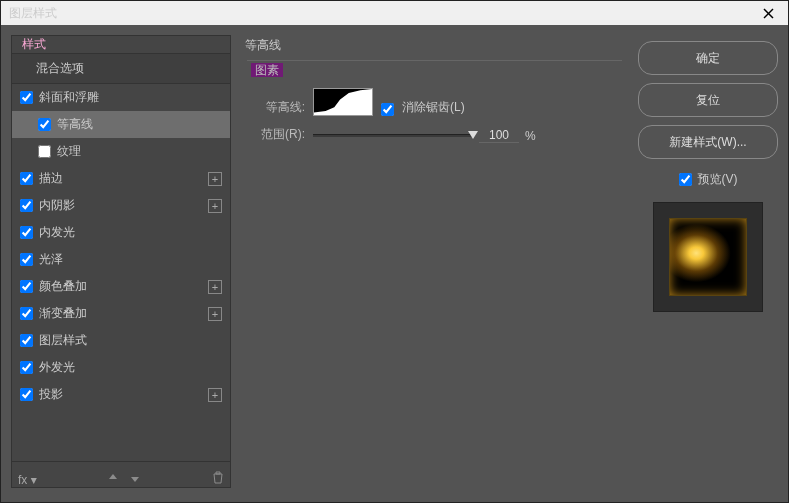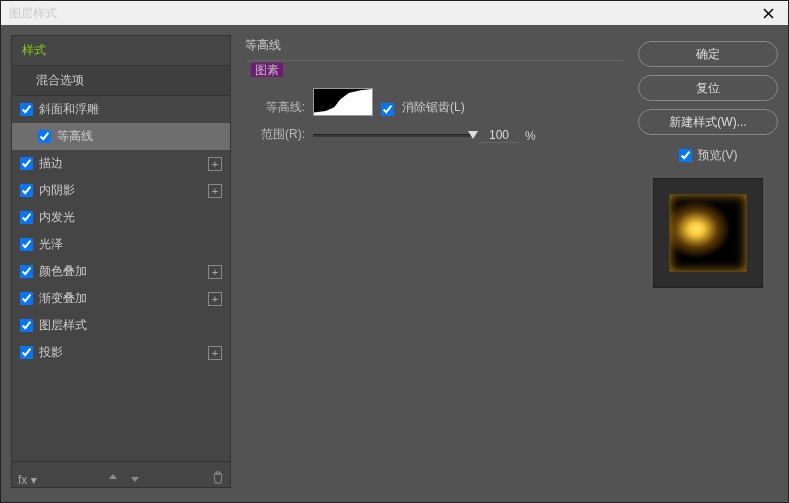--- a/index.html
+++ b/index.html
@@ -3,21 +3,21 @@
 <meta charset="utf-8">
 <style>
 *{margin:0;padding:0;box-sizing:border-box;font-family:"Microsoft YaHei",sans-serif;font-size:12px;color:#ccc;user-select:none}
 body{background:#535353;width:789px;height:503px;overflow:hidden;border:1px solid #222}
 .titlebar{height:24px;background:#f0f0f0;display:flex;align-items:center;padding:0 8px;color:#000}
 .titlebar .spacer{flex:1}
 .close-btn{width:40px;height:28px;display:flex;align-items:center;justify-content:center;cursor:pointer;margin-right:-8px}
 .close-btn svg{stroke:#000;stroke-width:1.5}
 .body{display:flex;height:calc(100% - 28px);padding:10px;gap:10px}
 .left-panel{width:220px;background:#454545;display:flex;flex-direction:column;border:1px solid #333}
-.left-header{padding:6px 10px;color:#84cc16}
+.left-header{padding:0 10px;color:#f9a8d4}
 .left-subheader{padding:6px 24px;background:#3f3f3f;border-top:1px solid #333;border-bottom:1px solid #333}
 .style-list{flex:1;overflow-y:auto}
 .style-item{display:flex;align-items:center;padding:5px 8px;gap:6px;position:relative}
 .style-item.indent{padding-left:26px}
 .style-item.selected{background:#6e6e6e}
 .style-item input[type=checkbox]{width:13px;height:13px}
 .style-item .plus{margin-left:auto;width:14px;height:14px;border:1px solid #888;display:flex;align-items:center;justify-content:center;font-size:11px;color:#aaa}
 .left-footer{height:26px;border-top:1px solid #333;display:flex;align-items:flex-end;padding:0 6px;gap:10px}
 .left-footer .spacer{flex:1}
 .icon-btn{opacity:.7;cursor:pointer}
@@ -28,21 +28,21 @@
 .row{display:flex;align-items:flex-end;gap:8px;margin-bottom:10px}
 .row-label{width:50px;text-align:right;color:#bbb}
 .contour-thumb{width:60px;height:28px;background:#000;border:1px solid #999;position:relative;cursor:pointer}
 .contour-shape{position:absolute;bottom:0;left:0;width:100%;height:100%;background:#fff;clip-path:polygon(0 100%,0 90%,20% 85%,35% 70%,45% 40%,60% 15%,80% 5%,100% 0,100% 100%)}
 .cb{width:13px;height:13px}
 .slider-wrap{display:flex;align-items:center;flex:1;gap:6px}
 .slider-track{width:160px;height:3px;background:#3a3a3a;position:relative;border-top:1px solid #222}
 .slider-handle{position:absolute;top:-4px;width:0;height:0;border-left:5px solid transparent;border-right:5px solid transparent;border-top:8px solid #ddd}
 .val-input{width:40px;background:transparent;border:none;border-bottom:1px solid #666;text-align:center;color:#ddd}
 .right-panel{width:140px;display:flex;flex-direction:column;gap:8px;padding-top:6px}
-.btn{height:26px;border:1px solid #888;border-radius:14px;background:transparent;color:#ddd;cursor:pointer;display:flex;align-items:center;justify-content:center}
+.btn{height:34px;border:1px solid #888;border-radius:14px;background:transparent;color:#ddd;cursor:pointer;display:flex;align-items:center;justify-content:center}
 .preview-row{display:flex;align-items:center;justify-content:center;gap:6px;margin-top:4px}
 .preview-box{width:110px;height:110px;background:#2d2d2d;margin:6px auto;border:1px solid #222;display:flex;align-items:center;justify-content:center}
 .preview-inner{width:78px;height:78px;background:radial-gradient(ellipse at 35% 45%,#ffe27a 0%,#f8c83a 10%,#5b3a05 30%,#000 48%),radial-gradient(ellipse at 70% 55%,#ffdd66 0%,#a86f10 20%,transparent 45%);background-color:#000;box-shadow:inset 0 0 0 1px #5a4410,inset 0 0 12px #c28a1a}
 </style>
 </head>
 <body>
 
 <div class="titlebar">
   <span>图层样式</span>
   <span class="spacer"></span>
@@ -59,20 +59,24 @@
     <div class="left-header">样式</div>
     <div class="left-subheader">混合选项</div>
     <div class="style-list" id="style-list">
         <div class="style-item">
           <input type="checkbox" checked="" style="">
           <span>斜面和浮雕</span>
         </div>
         <div class="style-item indent selected">
           <input type="checkbox" checked="" style="">
           <span>等高线</span>
+        </div>
+        <div class="style-item indent">
+          <input type="checkbox" style="">
+          <span>纹理</span>
         </div>
         <div class="style-item">
           <input type="checkbox" checked="" style="">
           <span>描边</span>
           <span class="plus">+</span>
         </div>
         <div class="style-item">
           <input type="checkbox" checked="" style="">
           <span>内阴影</span>
           <span class="plus">+</span>
@@ -91,20 +95,24 @@
           <span class="plus">+</span>
         </div>
         <div class="style-item">
           <input type="checkbox" checked="" style="">
           <span>渐变叠加</span>
           <span class="plus">+</span>
         </div>
         <div class="style-item">
           <input type="checkbox" checked="" style="">
           <span>图层样式</span>
+        </div>
+        <div class="style-item">
+          <input type="checkbox" checked="" style="">
+          <span>外发光</span>
         </div>
         <div class="style-item">
           <input type="checkbox" checked="" style="">
           <span>投影</span>
           <span class="plus">+</span>
         </div>
       </div>
     <div class="left-footer">
       <span class="icon-btn">fx ▾</span>
       <span class="spacer"></span>

